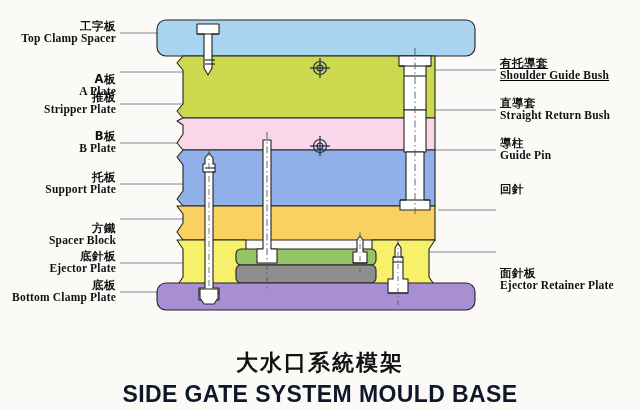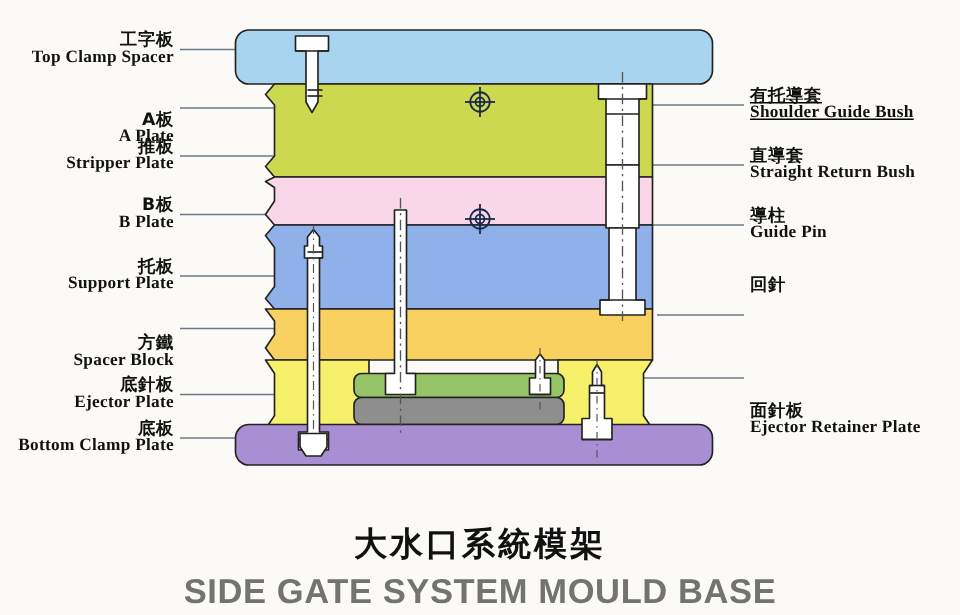--- a/index.html
+++ b/index.html
@@ -13,21 +13,21 @@
   #stage{position:absolute;left:0;top:0;width:640px;height:410px;}
   svg#diagram{position:absolute;left:0;top:0;width:640px;height:410px;}
 
   .lbl{position:absolute;text-align:right;line-height:1.05;}
   .lbl.r{text-align:left;}
   .cn{font-family:"DejaVu Sans", sans-serif;font-weight:700;font-size:11.5px;color:#111;letter-spacing:.5px;}
   .en{font-family:"Liberation Serif", serif;font-weight:700;font-size:11.5px;color:#111;letter-spacing:.2px;}
 
   #title{position:absolute;left:0;right:0;top:316px;text-align:center;margin-top:32px;}
   #title .t-cn{font-family:"DejaVu Sans", sans-serif;font-weight:700;font-size:22px;color:#111;letter-spacing:2px;}
-  #title .t-en{font-family:"Liberation Sans", sans-serif;font-weight:700;font-size:23px;color:#737373;letter-spacing:.4px;margin-top:3px;}
+  #title .t-en{font-family:"Liberation Sans", sans-serif;font-weight:700;font-size:23px;color:#0f172a;letter-spacing:.4px;margin-top:3px;}
 </style>
 </head>
 <body>
 
 <div id="stage">
 
 <svg id="diagram" viewBox="0 0 640 410">
   <defs>
     <clipPath id="clipAll">
           <rect x="0" y="0" width="640" height="410"></rect>

